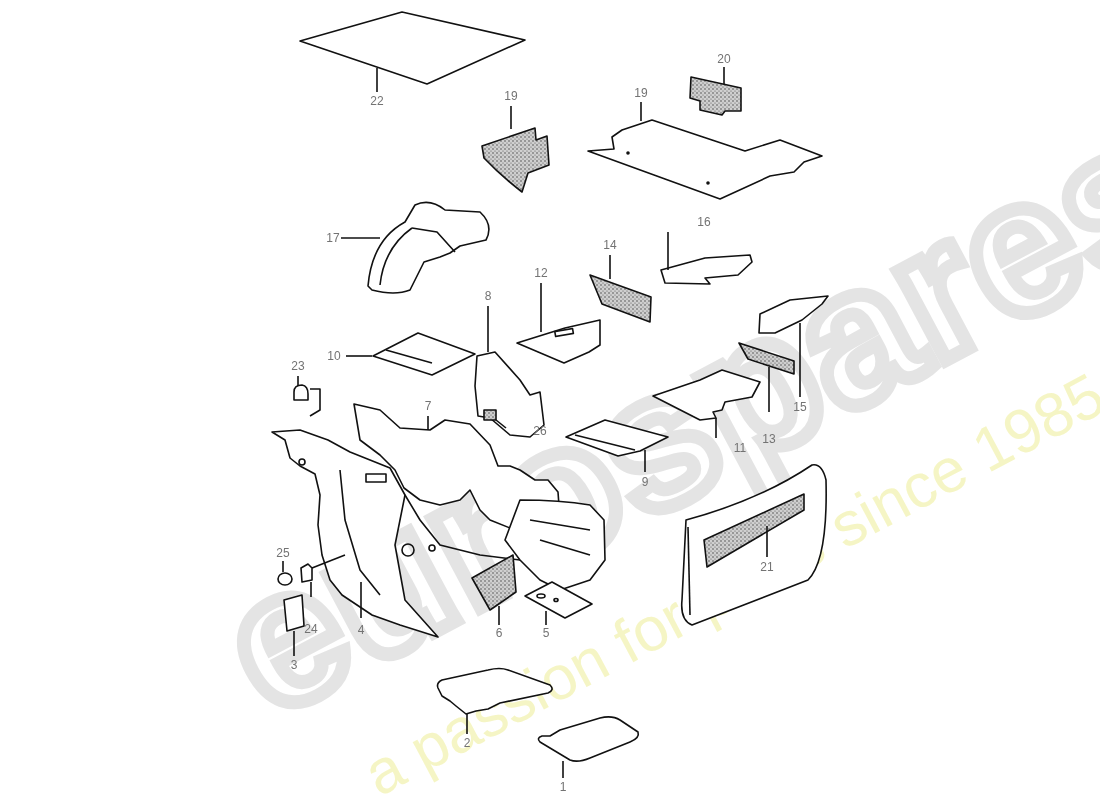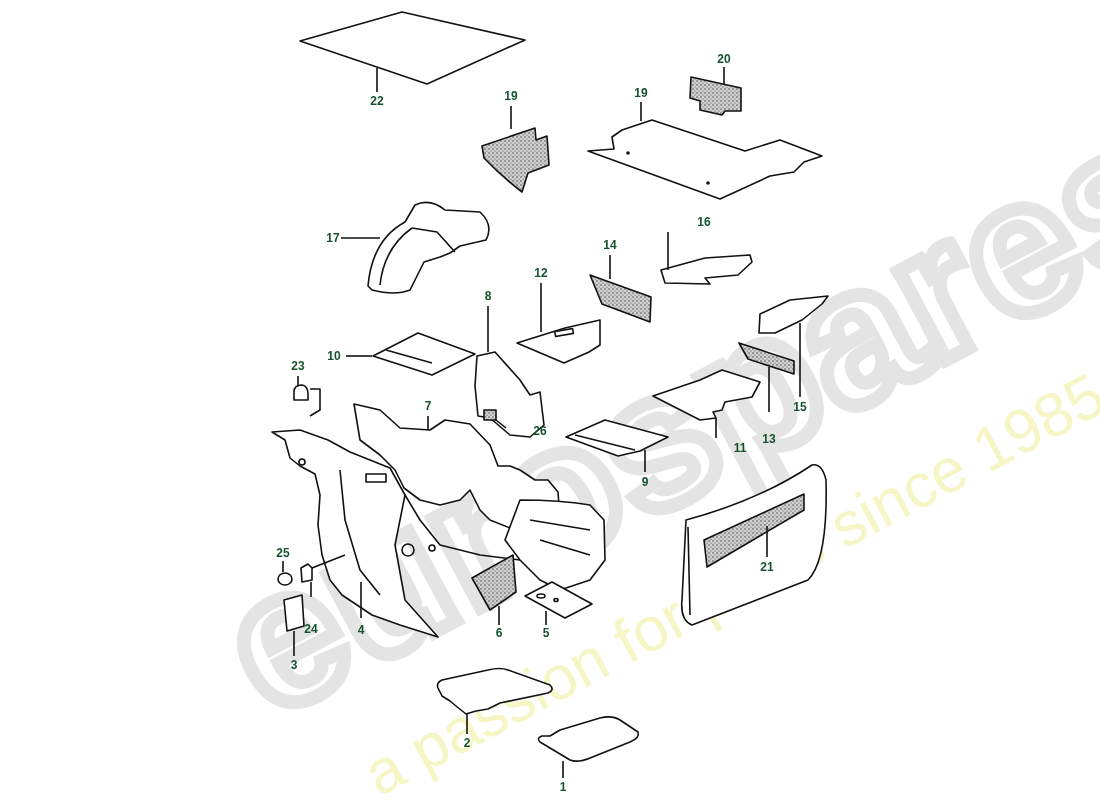--- a/index.html
+++ b/index.html
@@ -1,19 +1,19 @@
 <!DOCTYPE html>
 <html><head>
 <meta charset="utf-8">
 <style>
   html, body { margin:0; padding:0; background:#ffffff; }
   body { width:1100px; height:800px; position:relative; overflow:hidden; font-family:"Liberation Sans", sans-serif; }
   #stage { position:absolute; left:0; top:0; width:1100px; height:800px; }
   .wm-logo { position:absolute; left:0; top:0; width:1100px; height:800px; pointer-events:none; }
-  .label { position:absolute; font-size:12px; font-weight:bold; color:#14532d; transform:translate(-50%,-50%); white-space:nowrap; cursor:pointer; }
+  .label { position:absolute; font-size:12px; font-weight:normal; color:#737373; transform:translate(-50%,-50%); white-space:nowrap; cursor:pointer; }
   svg text.wm1 { font-family:"Liberation Sans", sans-serif; font-weight:bold; }
   svg text.wm2 { font-family:"Liberation Sans", sans-serif; }
 </style>
 </head>
 <body>
 
 <div id="stage">
 
   <svg class="wm-logo" viewBox="0 0 1100 800">
     <g transform="rotate(-28 620 420)">

